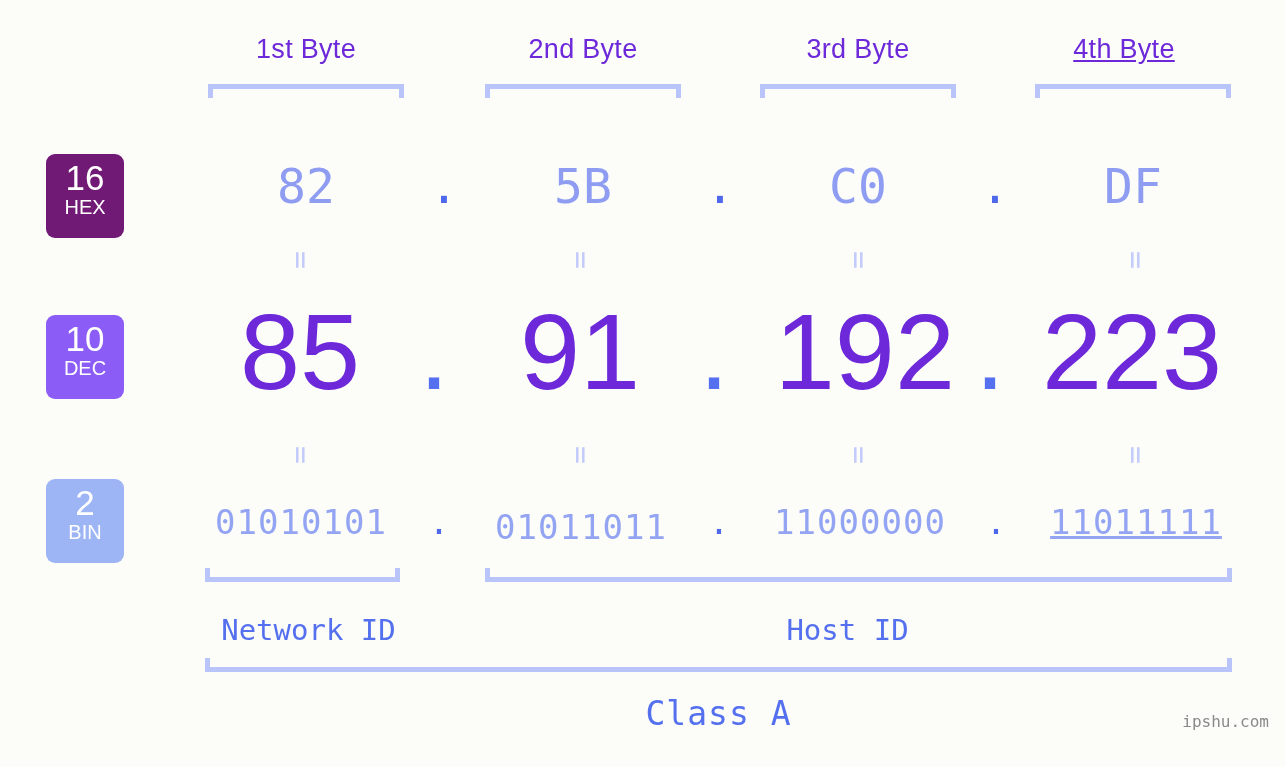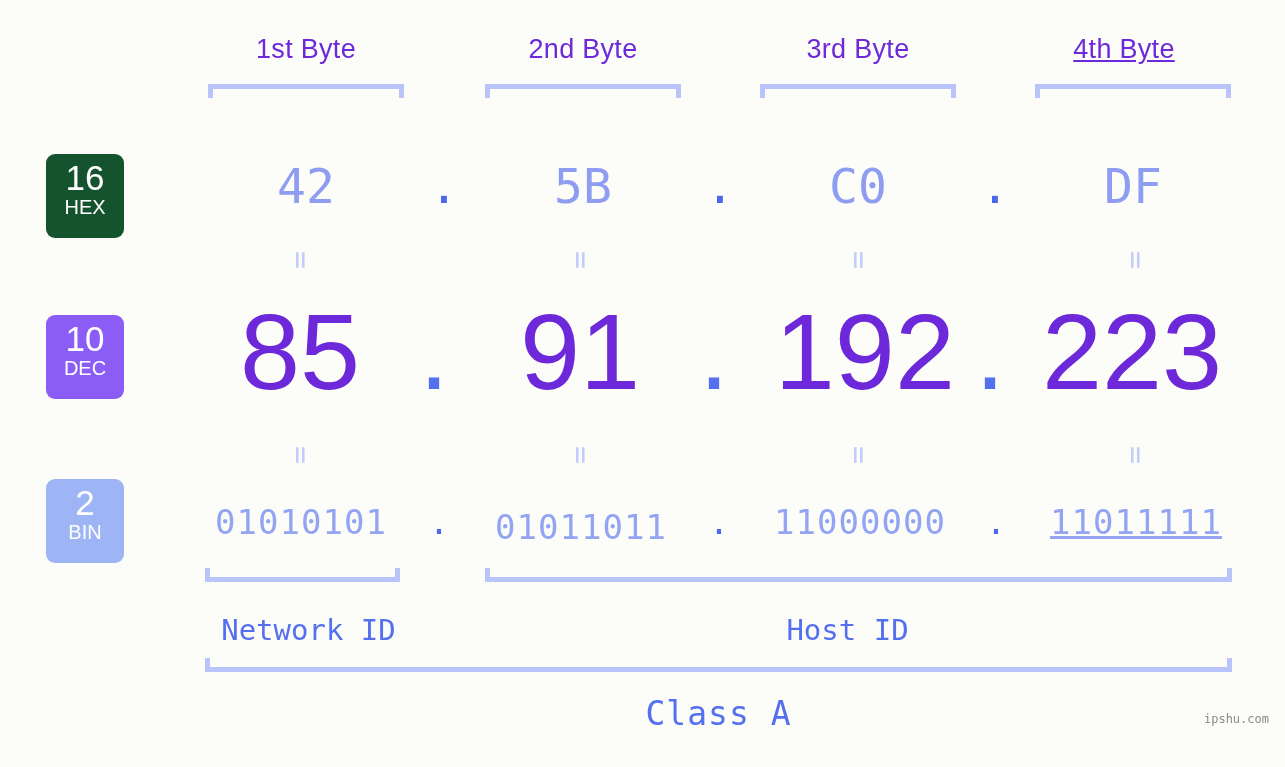--- a/index.html
+++ b/index.html
@@ -58,21 +58,21 @@
     line-height: 36px;
     font-weight: 400;
     font-family: "Liberation Sans", sans-serif;
   }
   .badge .lbl {
     display: block;
     font-size: 20px;
     line-height: 23px;
     font-family: "Liberation Sans", sans-serif;
   }
-  #badge-hex { top: 154px; height: 84px; background: #14532d; }
+  #badge-hex { top: 154px; height: 84px; background: #701a75; }
   #badge-dec { top: 315px; height: 84px; background: #8b5cf6; }
   #badge-bin { top: 479px; height: 84px; background: #9db4f5; }
 
   
   .cell {
     position: absolute;
     text-align: center;
     white-space: nowrap;
   }
 
@@ -155,21 +155,21 @@
     font-family: "DejaVu Sans Mono", monospace;
     letter-spacing: 1px;
     white-space: nowrap;
   }
 
   .watermark {
     position: absolute;
     right: 16px;
     top: 712px;
     color: #8a8a8a;
-    font-size: 12px;
+    font-size: 16px;
     font-family: "DejaVu Sans Mono", monospace;
   }
 </style>
 </head>
 <body>
 
 <div class="stage">
 
   <div class="byte-header" style="left:208px; top:34px; width:196px;">1st Byte</div>
   <div class="byte-header" style="left:485px; top:34px; width:196px;">2nd Byte</div>
@@ -187,21 +187,21 @@
   </div>
   <div class="badge" id="badge-dec">
     <span class="num">10</span>
     <span class="lbl">DEC</span>
   </div>
   <div class="badge" id="badge-bin">
     <span class="num">2</span>
     <span class="lbl">BIN</span>
   </div>
 
-  <div class="cell hex-val" style="left:208px; top:157px; width:196px;">42</div>
+  <div class="cell hex-val" style="left:208px; top:157px; width:196px;">82</div>
   <div class="cell hex-dot" style="left:404px; top:157px; width:80px;">.</div>
   <div class="cell hex-val" style="left:485px; top:157px; width:196px;">5B</div>
   <div class="cell hex-dot" style="left:680px; top:157px; width:80px;">.</div>
   <div class="cell hex-val" style="left:760px; top:157px; width:196px;">C0</div>
   <div class="cell hex-dot" style="left:955px; top:157px; width:80px;">.</div>
   <div class="cell hex-val" style="left:1035px; top:157px; width:196px;">DF</div>
 
   <div class="eq" style="left:288px; top:247px;">=</div>
   <div class="eq" style="left:568px; top:247px;">=</div>
   <div class="eq" style="left:846px; top:247px;">=</div>

